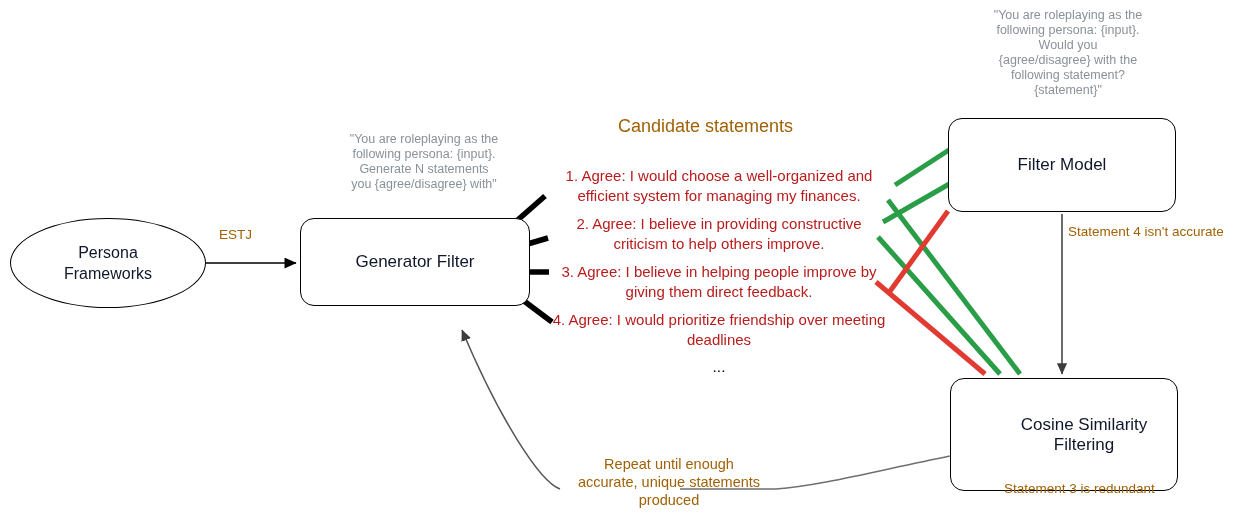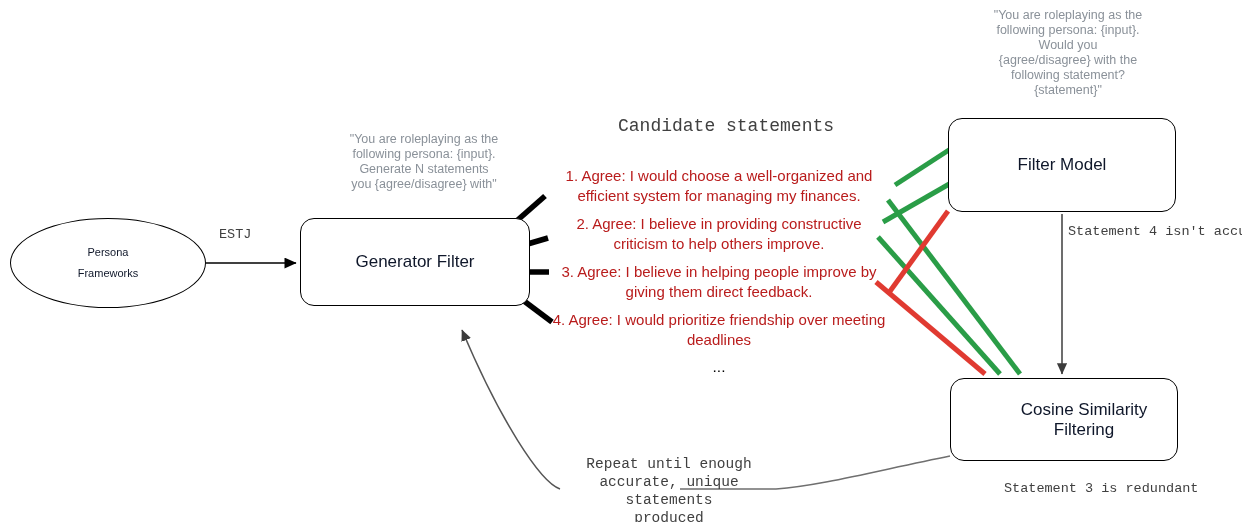--- a/index.html
+++ b/index.html
@@ -35,21 +35,21 @@
     background: #ffffff;
   }
 
   .node-ellipse {
     left: 10px;
     top: 218px;
     width: 196px;
     height: 90px;
     border: 1.6px solid #000;
     border-radius: 50%;
-    font-size: 11px;
+    font-size: 16px;
     line-height: 21px;
   }
 
   .node-rounded {
     border: 1.6px solid #000;
     border-radius: 14px;
     font-size: 17px;
   }
 
   .node-generator {
@@ -63,29 +63,28 @@
     left: 948px;
     top: 118px;
     width: 228px;
     height: 94px;
   }
 
   .node-cosine {
     left: 950px;
     top: 378px;
     width: 228px;
-    height: 83px;
+    height: 113px;
     padding-left: 40px;
   }
 
   .label {
     position: absolute;
-    color: #404040;
+    color: #a16207;
     white-space: pre;
-    font-family: Liberation Mono, monospace;
   }
 
   .prompt-text {
     position: absolute;
     color: #8a9199;
     font-size: 12.5px;
     line-height: 15px;
     text-align: center;
     white-space: pre-line;
   }

